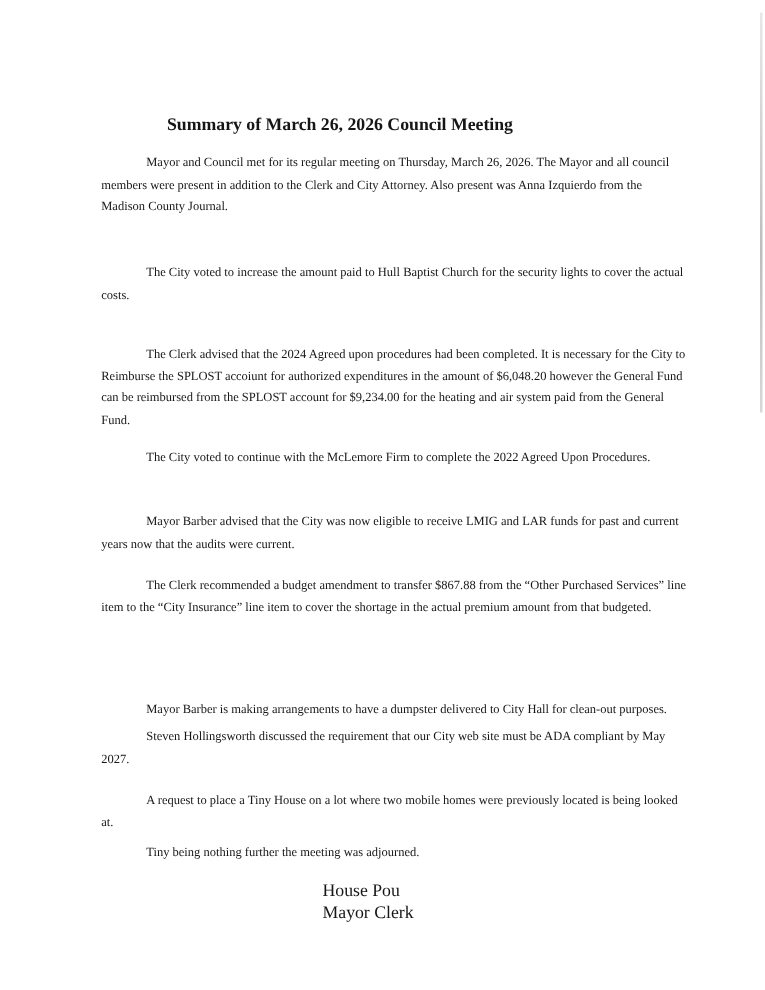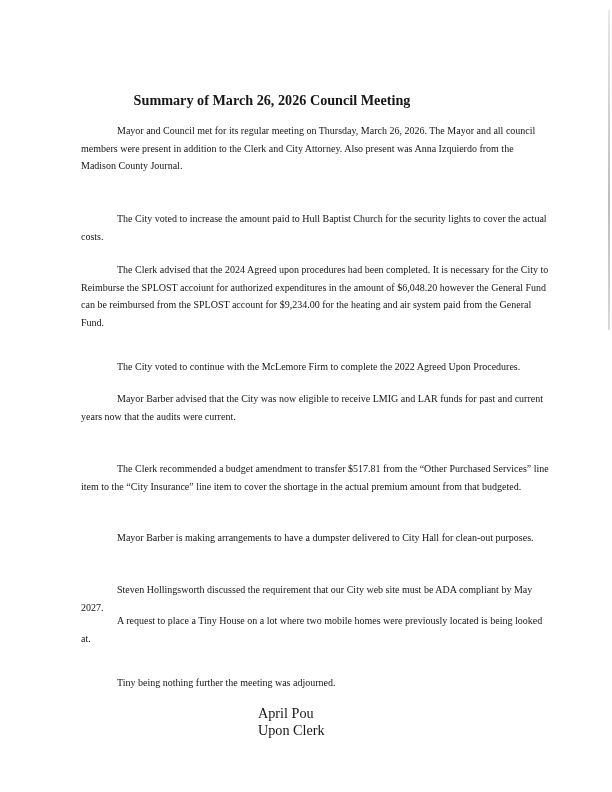--- a/index.html
+++ b/index.html
@@ -15,23 +15,23 @@
 </style>
 </head>
 <body>
 
 <div class="edge-line"></div>
 
 <div class="title">Summary of March 26, 2026 Council Meeting</div>
 
 <p class="para" style="top:122px">Mayor and Council met for its regular meeting on Thursday, March 26, 2026. The Mayor and all council members were present in addition to the Clerk and City Attorney.  Also present was Anna Izquierdo from the Madison County Journal.</p>
 <p class="para" style="top:210px">The City voted to increase the amount paid to Hull Baptist Church for the security lights to cover the actual costs.</p>
-<p class="para" style="top:261px">The Clerk advised that the 2024 Agreed upon procedures had been completed.  It is necessary for the City to Reimburse the SPLOST accoiunt for authorized expenditures in the amount of $6,048.20 however the General Fund can be reimbursed from the SPLOST account for $9,234.00 for the heating and air system paid from the General Fund.</p>
+<p class="para" style="top:275px">The Clerk advised that the 2024 Agreed upon procedures had been completed.  It is necessary for the City to Reimburse the SPLOST accoiunt for authorized expenditures in the amount of $6,048.20 however the General Fund can be reimbursed from the SPLOST account for $9,234.00 for the heating and air system paid from the General Fund.</p>
 <p class="para" style="top:358px">The City voted to continue with the McLemore Firm to complete the 2022 Agreed Upon Procedures.</p>
-<p class="para" style="top:390px">Mayor Barber advised that the City was now eligible to receive LMIG and LAR funds for past and current years now that the audits were current.</p>
-<p class="para" style="top:460px">The Clerk recommended a budget amendment to transfer $517.81 from the “Other Purchased Services” line item to the “City Insurance” line item to cover the shortage in the actual premium amount from that budgeted.</p>
-<p class="para" style="top:529px">Mayor Barber is making arrangements to have a dumpster delivered to City Hall for clean-out purposes.</p>
+<p class="para" style="top:409px">Mayor Barber advised that the City was now eligible to receive LMIG and LAR funds for past and current years now that the audits were current.</p>
+<p class="para" style="top:460px">The Clerk recommended a budget amendment to transfer $867.88 from the “Other Purchased Services” line item to the “City Insurance” line item to cover the shortage in the actual premium amount from that budgeted.</p>
+<p class="para" style="top:559px">Mayor Barber is making arrangements to have a dumpster delivered to City Hall for clean-out purposes.</p>
 <p class="para" style="top:581px">Steven Hollingsworth discussed the requirement that our City web site must be ADA compliant by May 2027.</p>
-<p class="para" style="top:612px">A request to place a Tiny House on a lot where two mobile homes were previously located is being looked at.</p>
+<p class="para" style="top:632px">A request to place a Tiny House on a lot where two mobile homes were previously located is being looked at.</p>
 <p class="para" style="top:674px">Tiny being nothing further the meeting was adjourned.</p>
 
-<div class="sig" style="top:705px">April Pou</div>
-<div class="sig" style="top:722px">Upon Clerk</div>
+<div class="sig" style="top:705px">House Pou</div>
+<div class="sig" style="top:722px">Mayor Clerk</div>
 
 </body></html>

